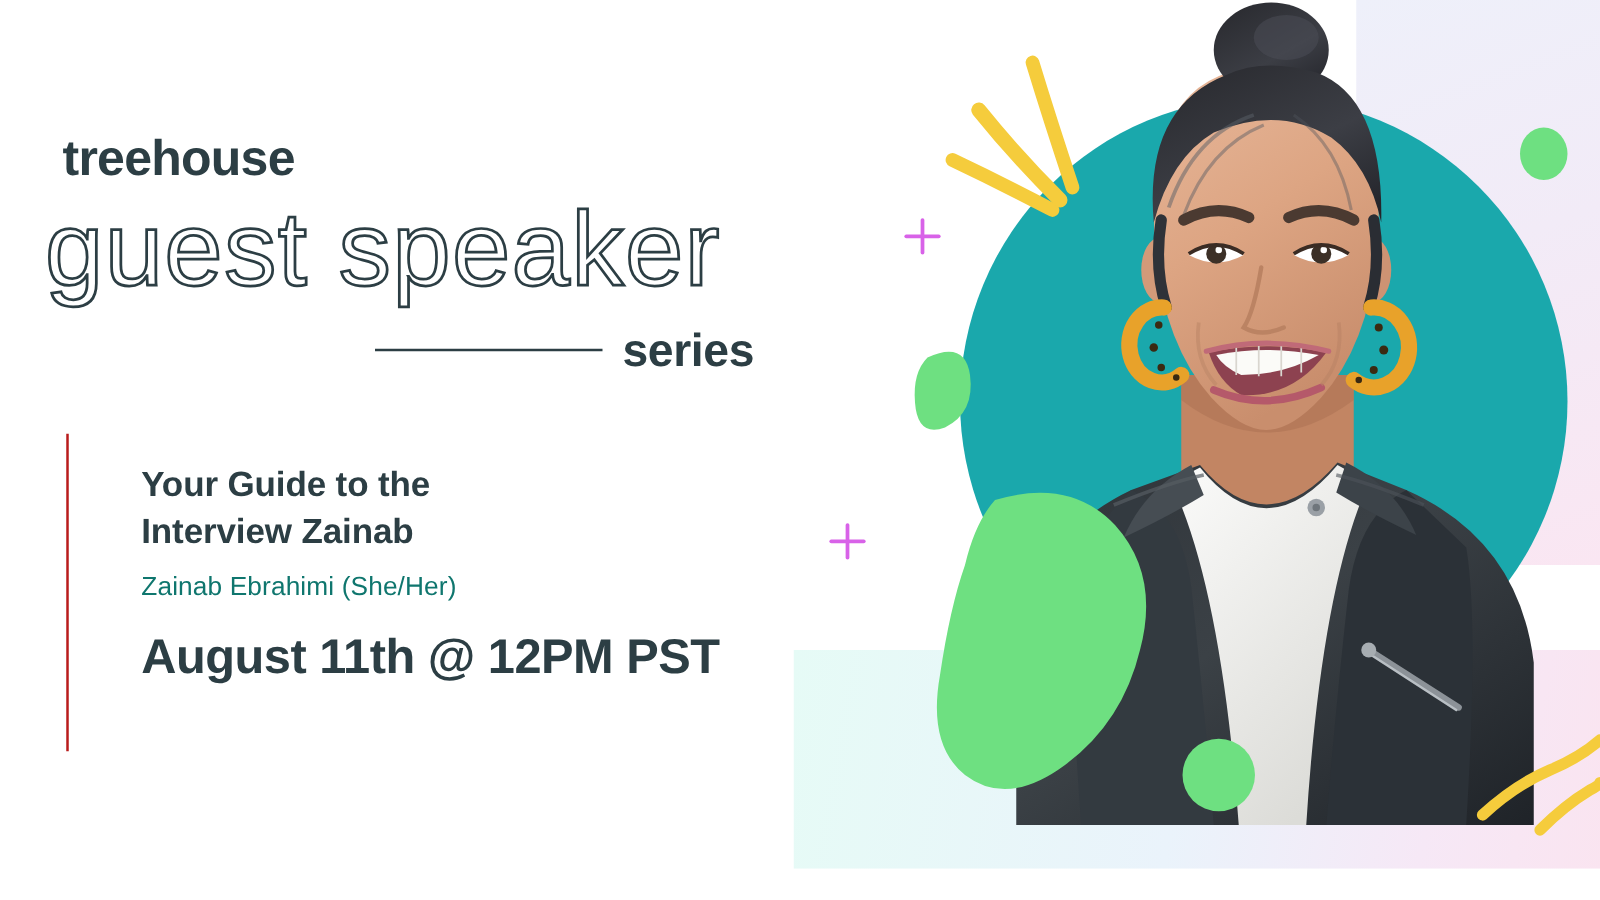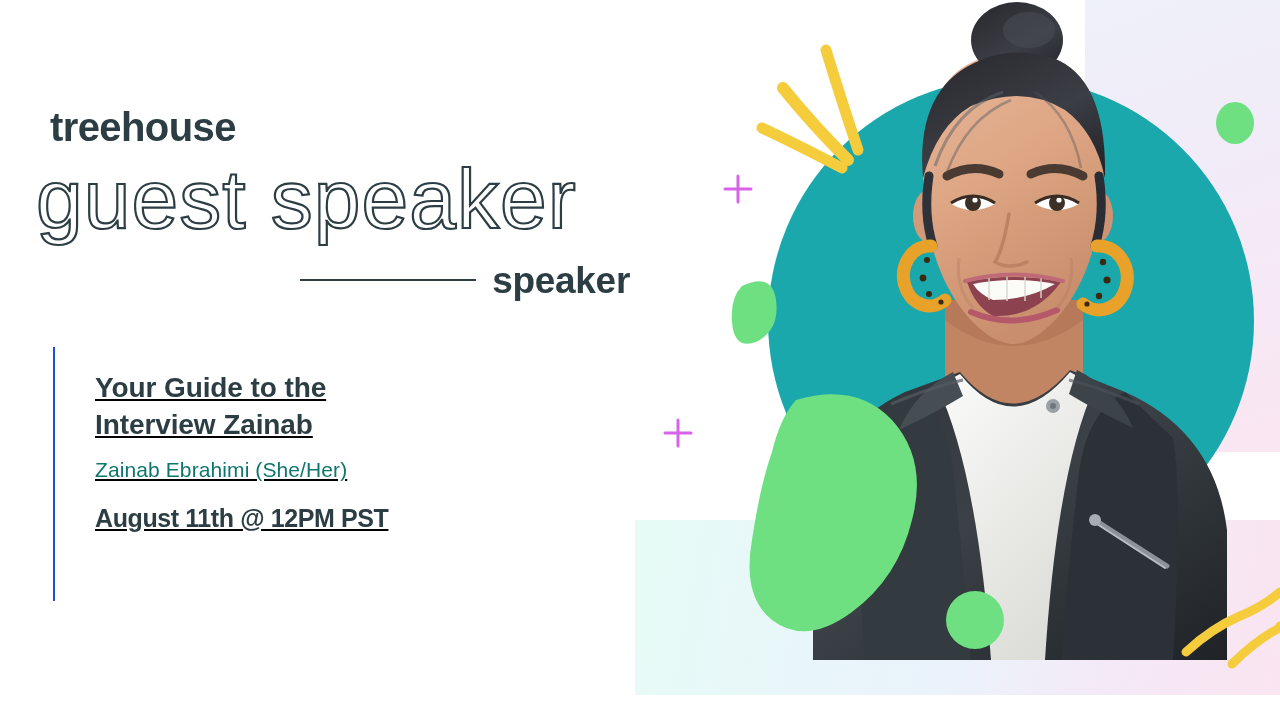--- a/index.html
+++ b/index.html
@@ -120,24 +120,23 @@
     letter-spacing: -0.3px;
     line-height: 1;
     white-space: nowrap;
   }
 
   .detail-block {
     position: absolute;
     left: 53px;
     top: 347px;
     height: 254px;
-    border-left: 2px solid #1d4ed8;
-    padding-left: 40px;
+    border-left: 2px solid #b91c1c;
+    padding-left: 58px;
     box-sizing: border-box;
-    text-decoration: underline;
   }
   .talk-title {
     font-size: 28px;
     font-weight: 600;
     color: #2c3e44;
     line-height: 1.33;
     letter-spacing: -0.1px;
     margin: 0;
     padding-top: 22px;
   }
@@ -145,21 +144,21 @@
   .speaker-role {
     font-size: 21px;
     font-weight: 400;
     color: #0f766e;
     line-height: 1.45;
     margin: 0;
     letter-spacing: 0.1px;
   }
   .speaker-name { padding-top: 12px; }
   .datetime {
-    font-size: 25px;
+    font-size: 39px;
     font-weight: 700;
     color: #2c3e44;
     line-height: 1;
     letter-spacing: -0.4px;
     margin: 0;
     padding-top: 20px;
   }
 </style>
 </head>
 <body>
@@ -323,21 +322,21 @@
   <div class="wordmark">treehouse</div>
 
   <div class="headline-outline">
     <svg viewBox="0 0 640 90" xmlns="http://www.w3.org/2000/svg">
       <text x="0" y="70" font-family="Liberation Sans, sans-serif" font-size="84" font-weight="400" letter-spacing="1" fill="none" stroke="#2c3e44" stroke-width="2.2">guest speaker</text>
     </svg>
   </div>
 
   <div class="series-row">
     <span class="series-rule"></span>
-    <span class="series-label">speaker</span>
+    <span class="series-label">series</span>
   </div>
 
   <div class="detail-block">
     <p class="talk-title">Your Guide to the</p>
     <p class="talk-title" style="padding-top:0">Interview Zainab</p>
     <p class="speaker-name">Zainab Ebrahimi (She/Her)</p>
     <p class="datetime">August 11th @ 12PM PST</p>
   </div>
 
 </div>

